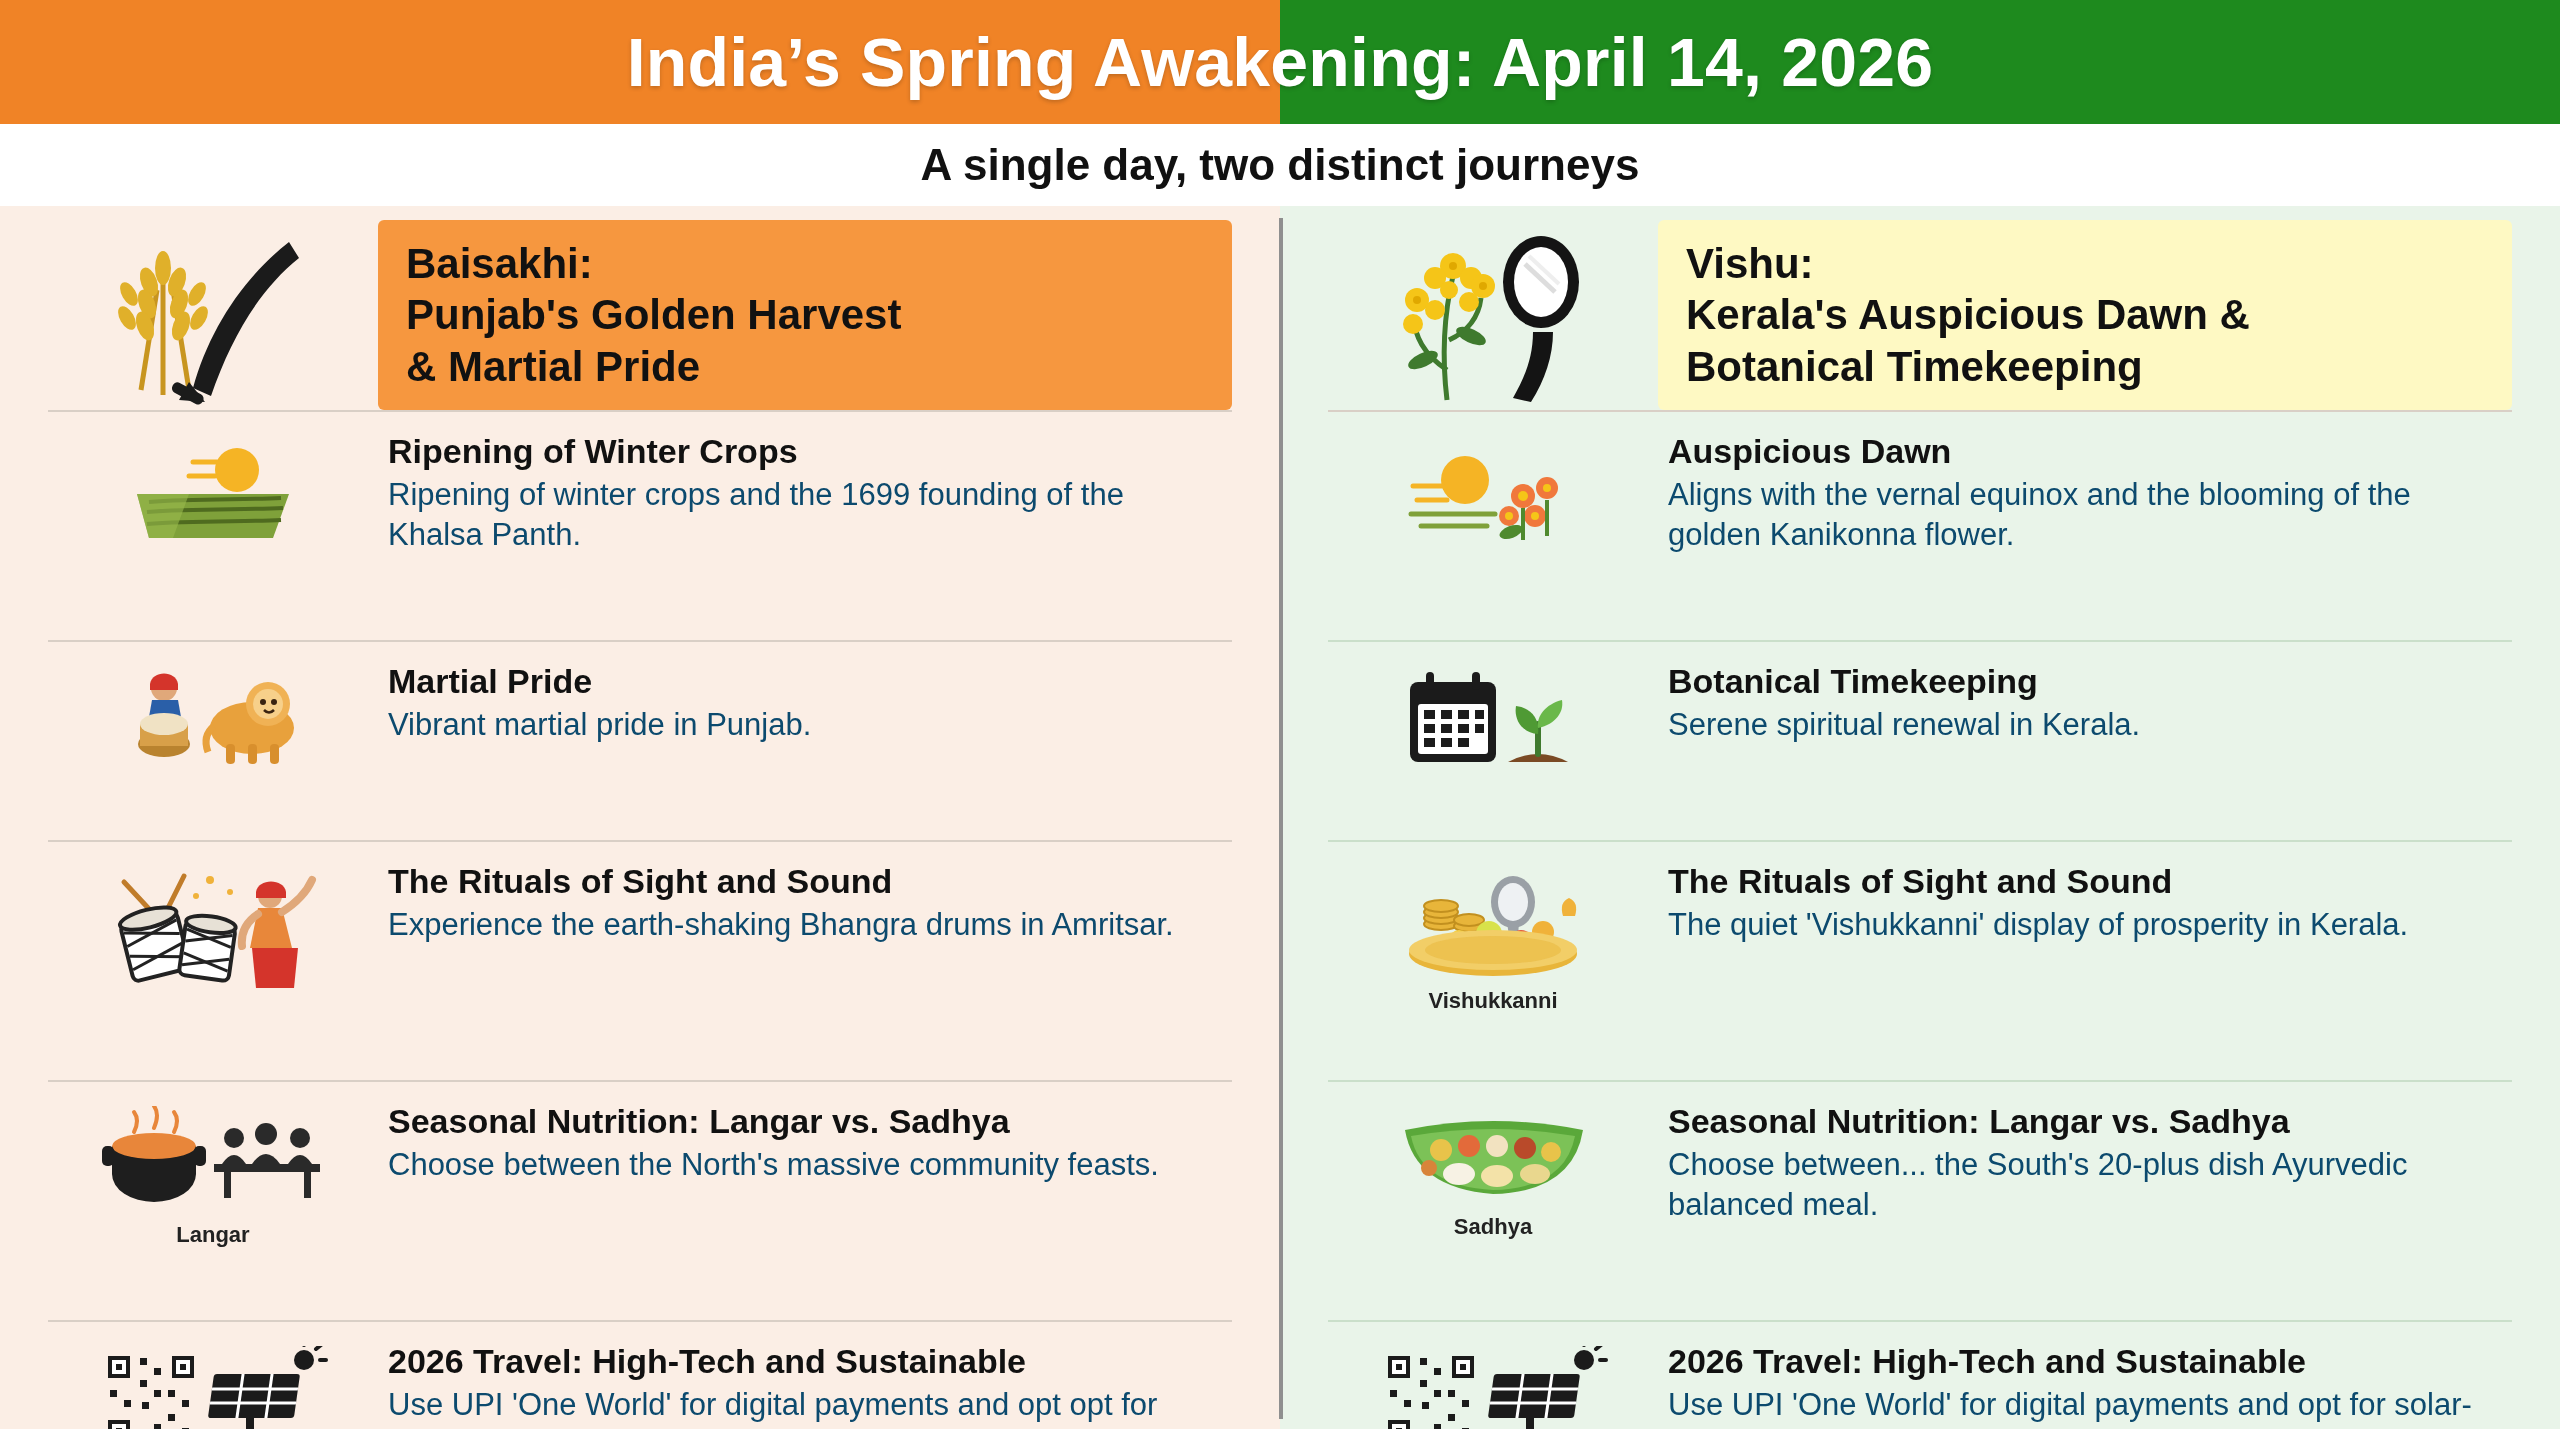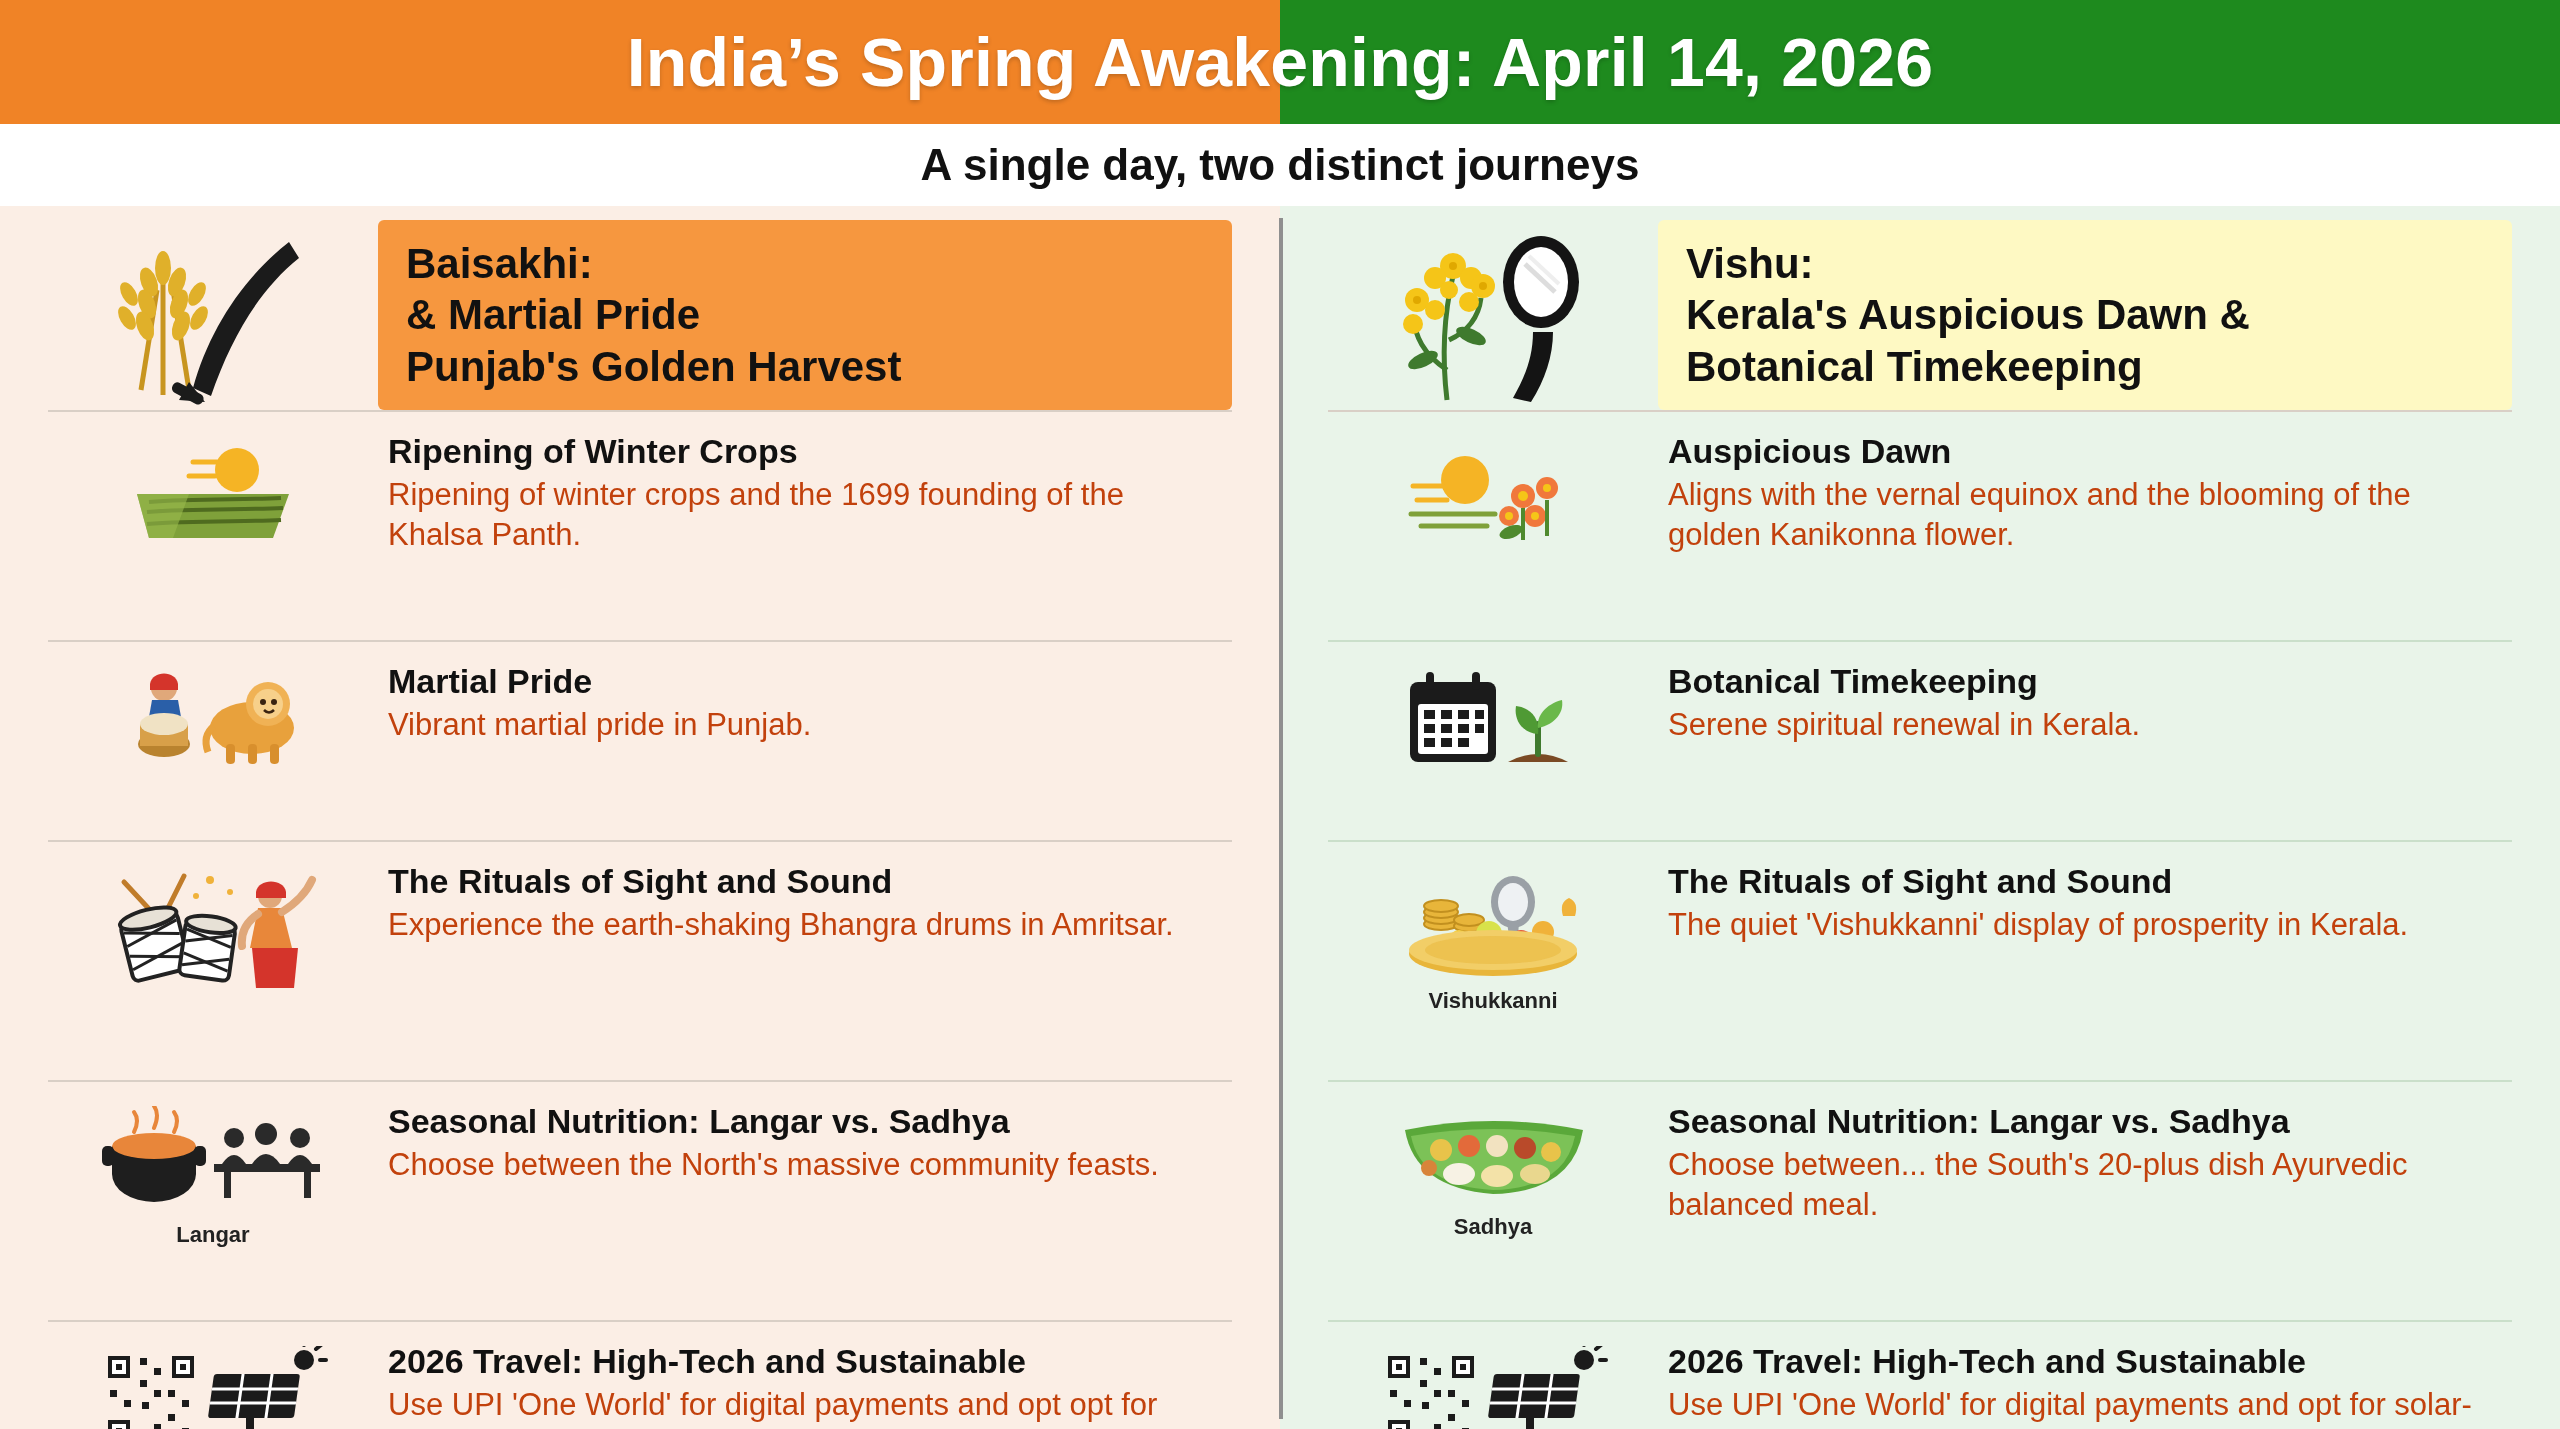--- a/index.html
+++ b/index.html
@@ -143,21 +143,21 @@
   }
   .item-title {
     font-size: 34px;
     font-weight: bold;
     color: #111111;
     line-height: 1.15;
     margin-bottom: 4px;
   }
   .item-desc {
     font-size: 31px;
-    color: #c2410c;
+    color: #0c4a6e;
     line-height: 1.28;
   }
 
   
   .item.r1 { height: 190px; }
   .item.r2 { height: 160px; }
   .item.r3 { height: 200px; }
   .item.r4 { height: 200px; }
   .item.r5 { height: 210px; }
 
@@ -203,22 +203,22 @@
           </g>
 
           <path d="M196 22 C150 58 116 110 100 168 L118 176 C138 118 166 70 206 38 Z" fill="#1b1b1b"></path>
           <path d="M96 162 L86 180 L112 182 Z" fill="#1b1b1b"></path>
           <rect x="78" y="168" width="34" height="11" rx="5" fill="#1b1b1b" transform="rotate(28 95 173)"></rect>
         </svg>
       </div>
       <div class="banner-text">
         <div>
           <div>Baisakhi:</div>
+          <div>Punjab's Golden Harvest</div>
           <div>&amp; Martial Pride</div>
-          <div>Punjab's Golden Harvest</div>
         </div>
       </div>
     </div>
 
     <div class="items">
 
       <div class="item r1">
         <div class="item-icon">
           <svg width="160" height="110" viewBox="0 0 160 110">
             <circle cx="104" cy="34" r="22" fill="#f5b425"></circle>

